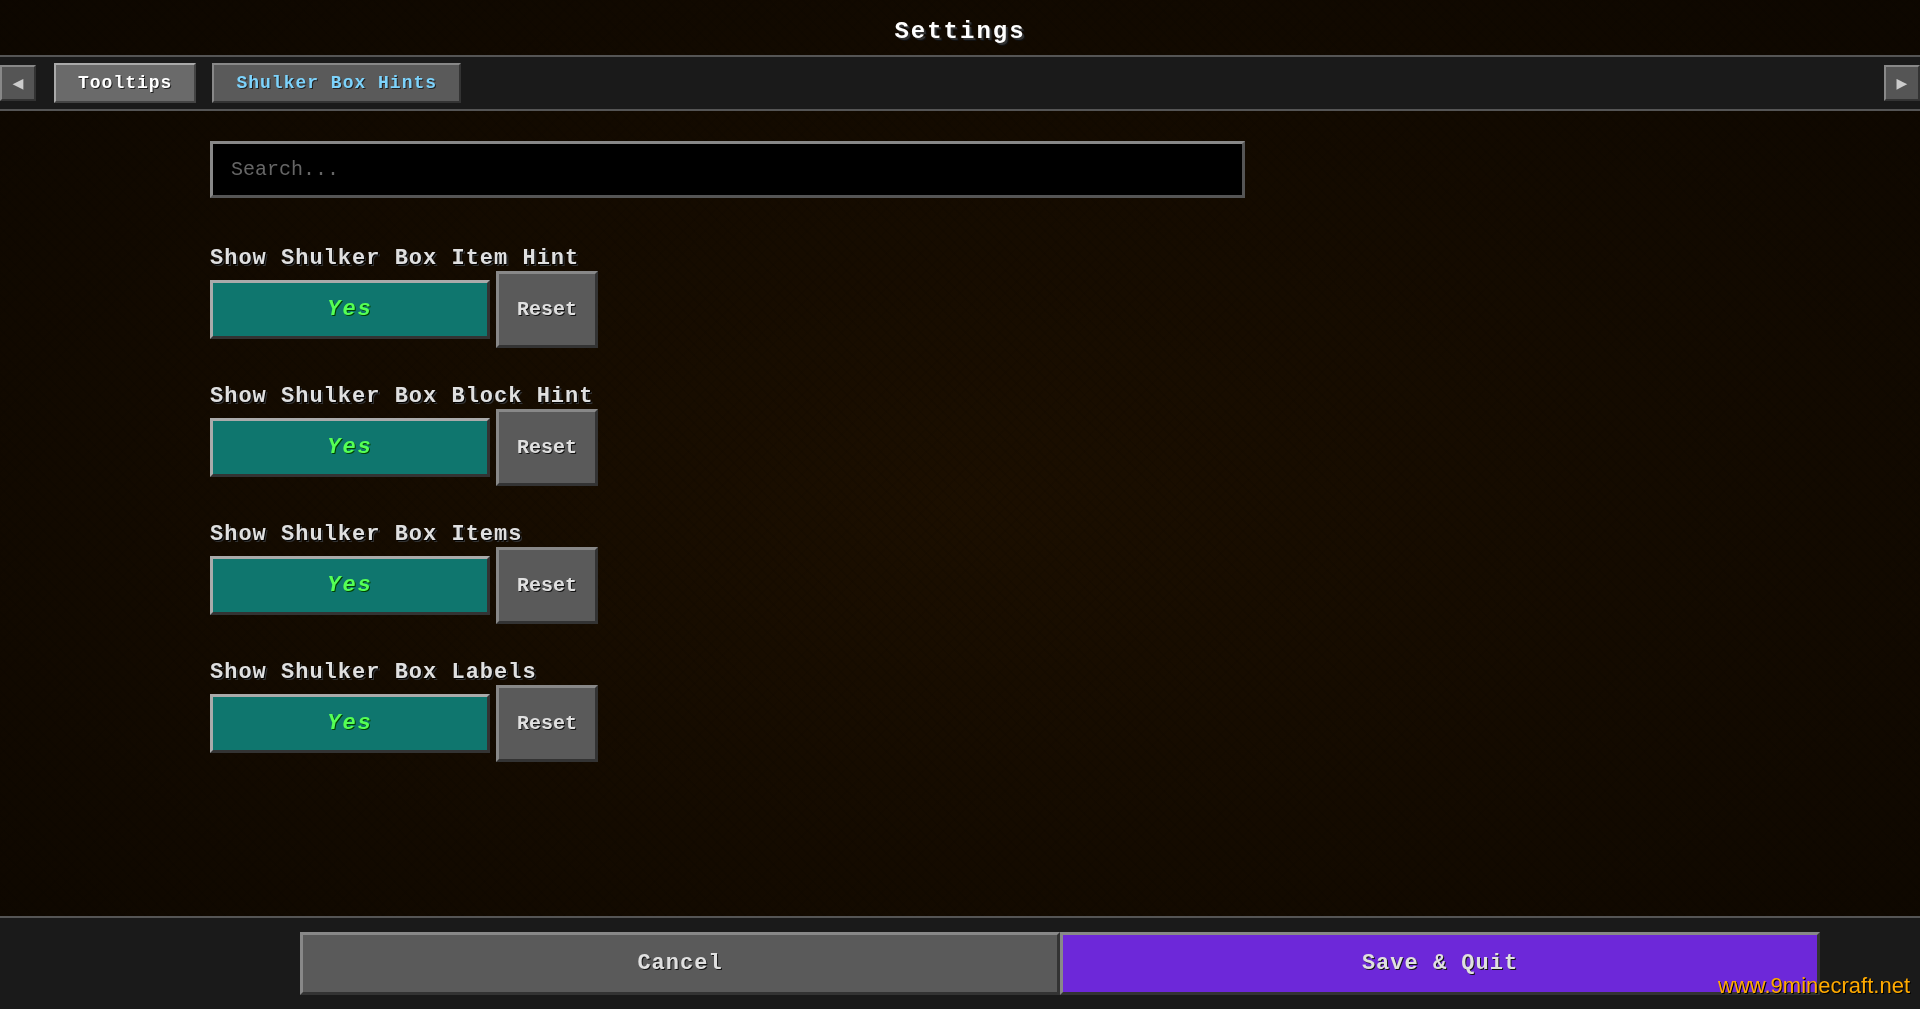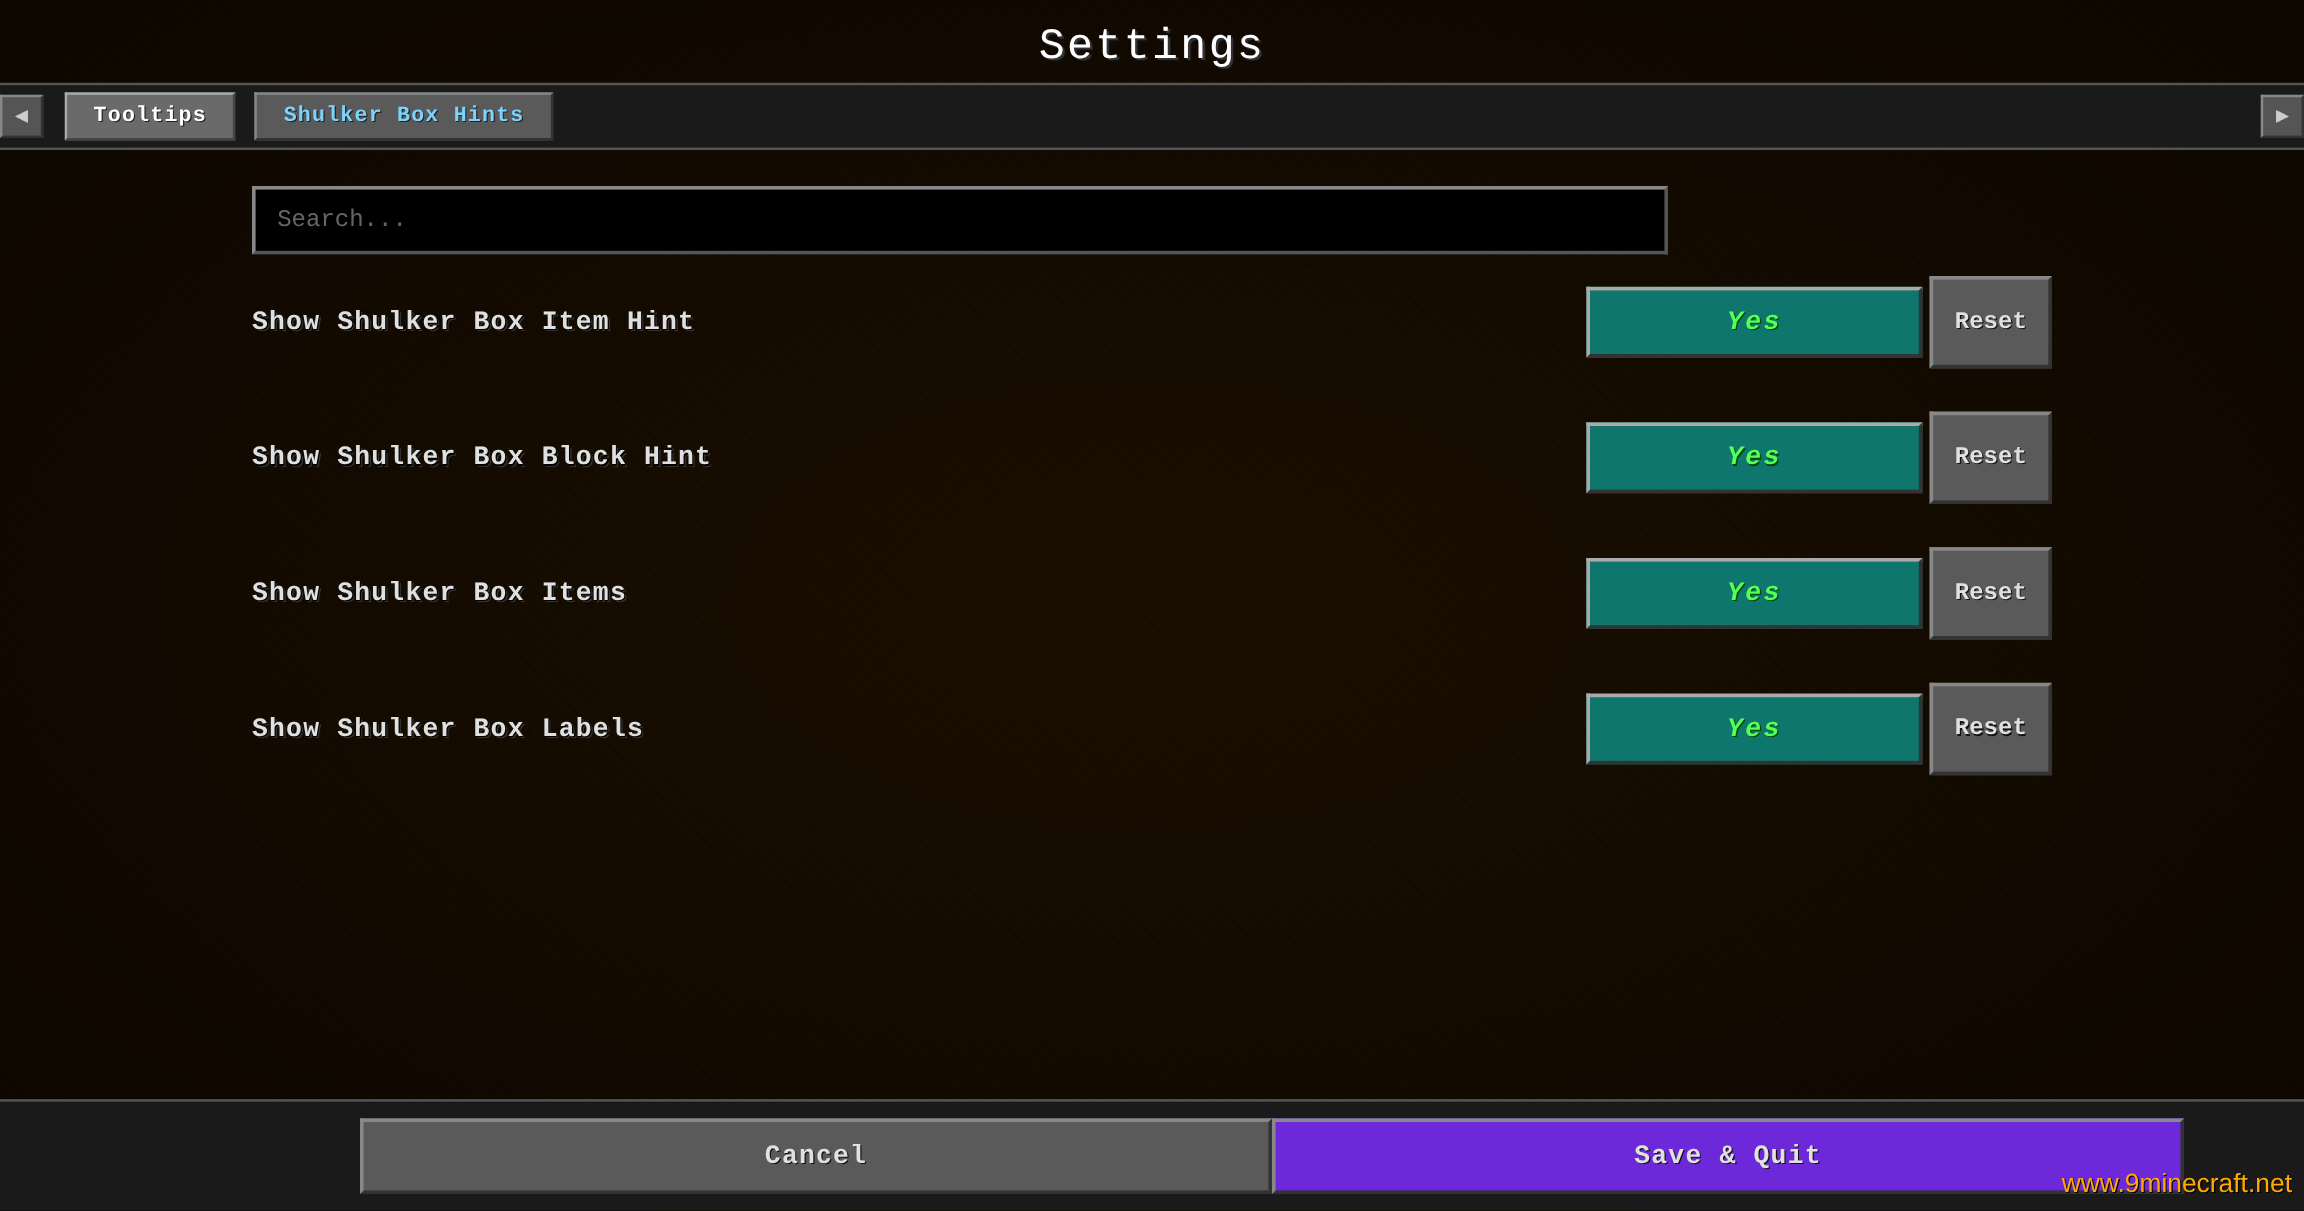--- a/index.html
+++ b/index.html
@@ -50,22 +50,22 @@
       display: flex;
       flex-direction: column;
       align-items: center;
     }
 
     
     .title-bar {
       width: 100%;
       text-align: center;
       padding: 18px 0 10px;
-      font-size: 36px;
-      font-weight: normal;
+      font-size: 24px;
+      font-weight: bold;
       letter-spacing: 2px;
       color: #ffffff;
       text-shadow: 2px 2px 0px #333, 3px 3px 0px #111;
     }
 
     
     .tab-bar {
       width: 100%;
       display: flex;
       align-items: center;
@@ -141,21 +141,22 @@
       flex: 1;
       width: 100%;
       padding: 30px 100px;
       display: flex;
       flex-direction: column;
       align-items: center;
     }
 
     
     .search-container {
-      width: 1180px;
+      width: 1035px;
+      margin-bottom: 30px;
     }
 
     .search-input {
       width: 100%;
       background-color: #000000;
       border: 3px solid #555;
       border-top-color: #888;
       border-left-color: #888;
       color: #aaa;
       font-family: 'Courier New', monospace;
@@ -171,23 +172,23 @@
     
     .settings-list {
       width: 100%;
       display: flex;
       flex-direction: column;
       gap: 0;
     }
 
     .setting-row {
       display: flex;
-      align-items: center;
       justify-content: space-between;
       padding: 18px 0;
+      flex-direction: column;
     }
 
     .setting-label {
       font-family: 'Courier New', monospace;
       font-size: 22px;
       font-weight: bold;
       color: #e0e0e0;
       letter-spacing: 1px;
       text-shadow: 1px 1px 0px #000, 2px 2px 0px #333;
     }

